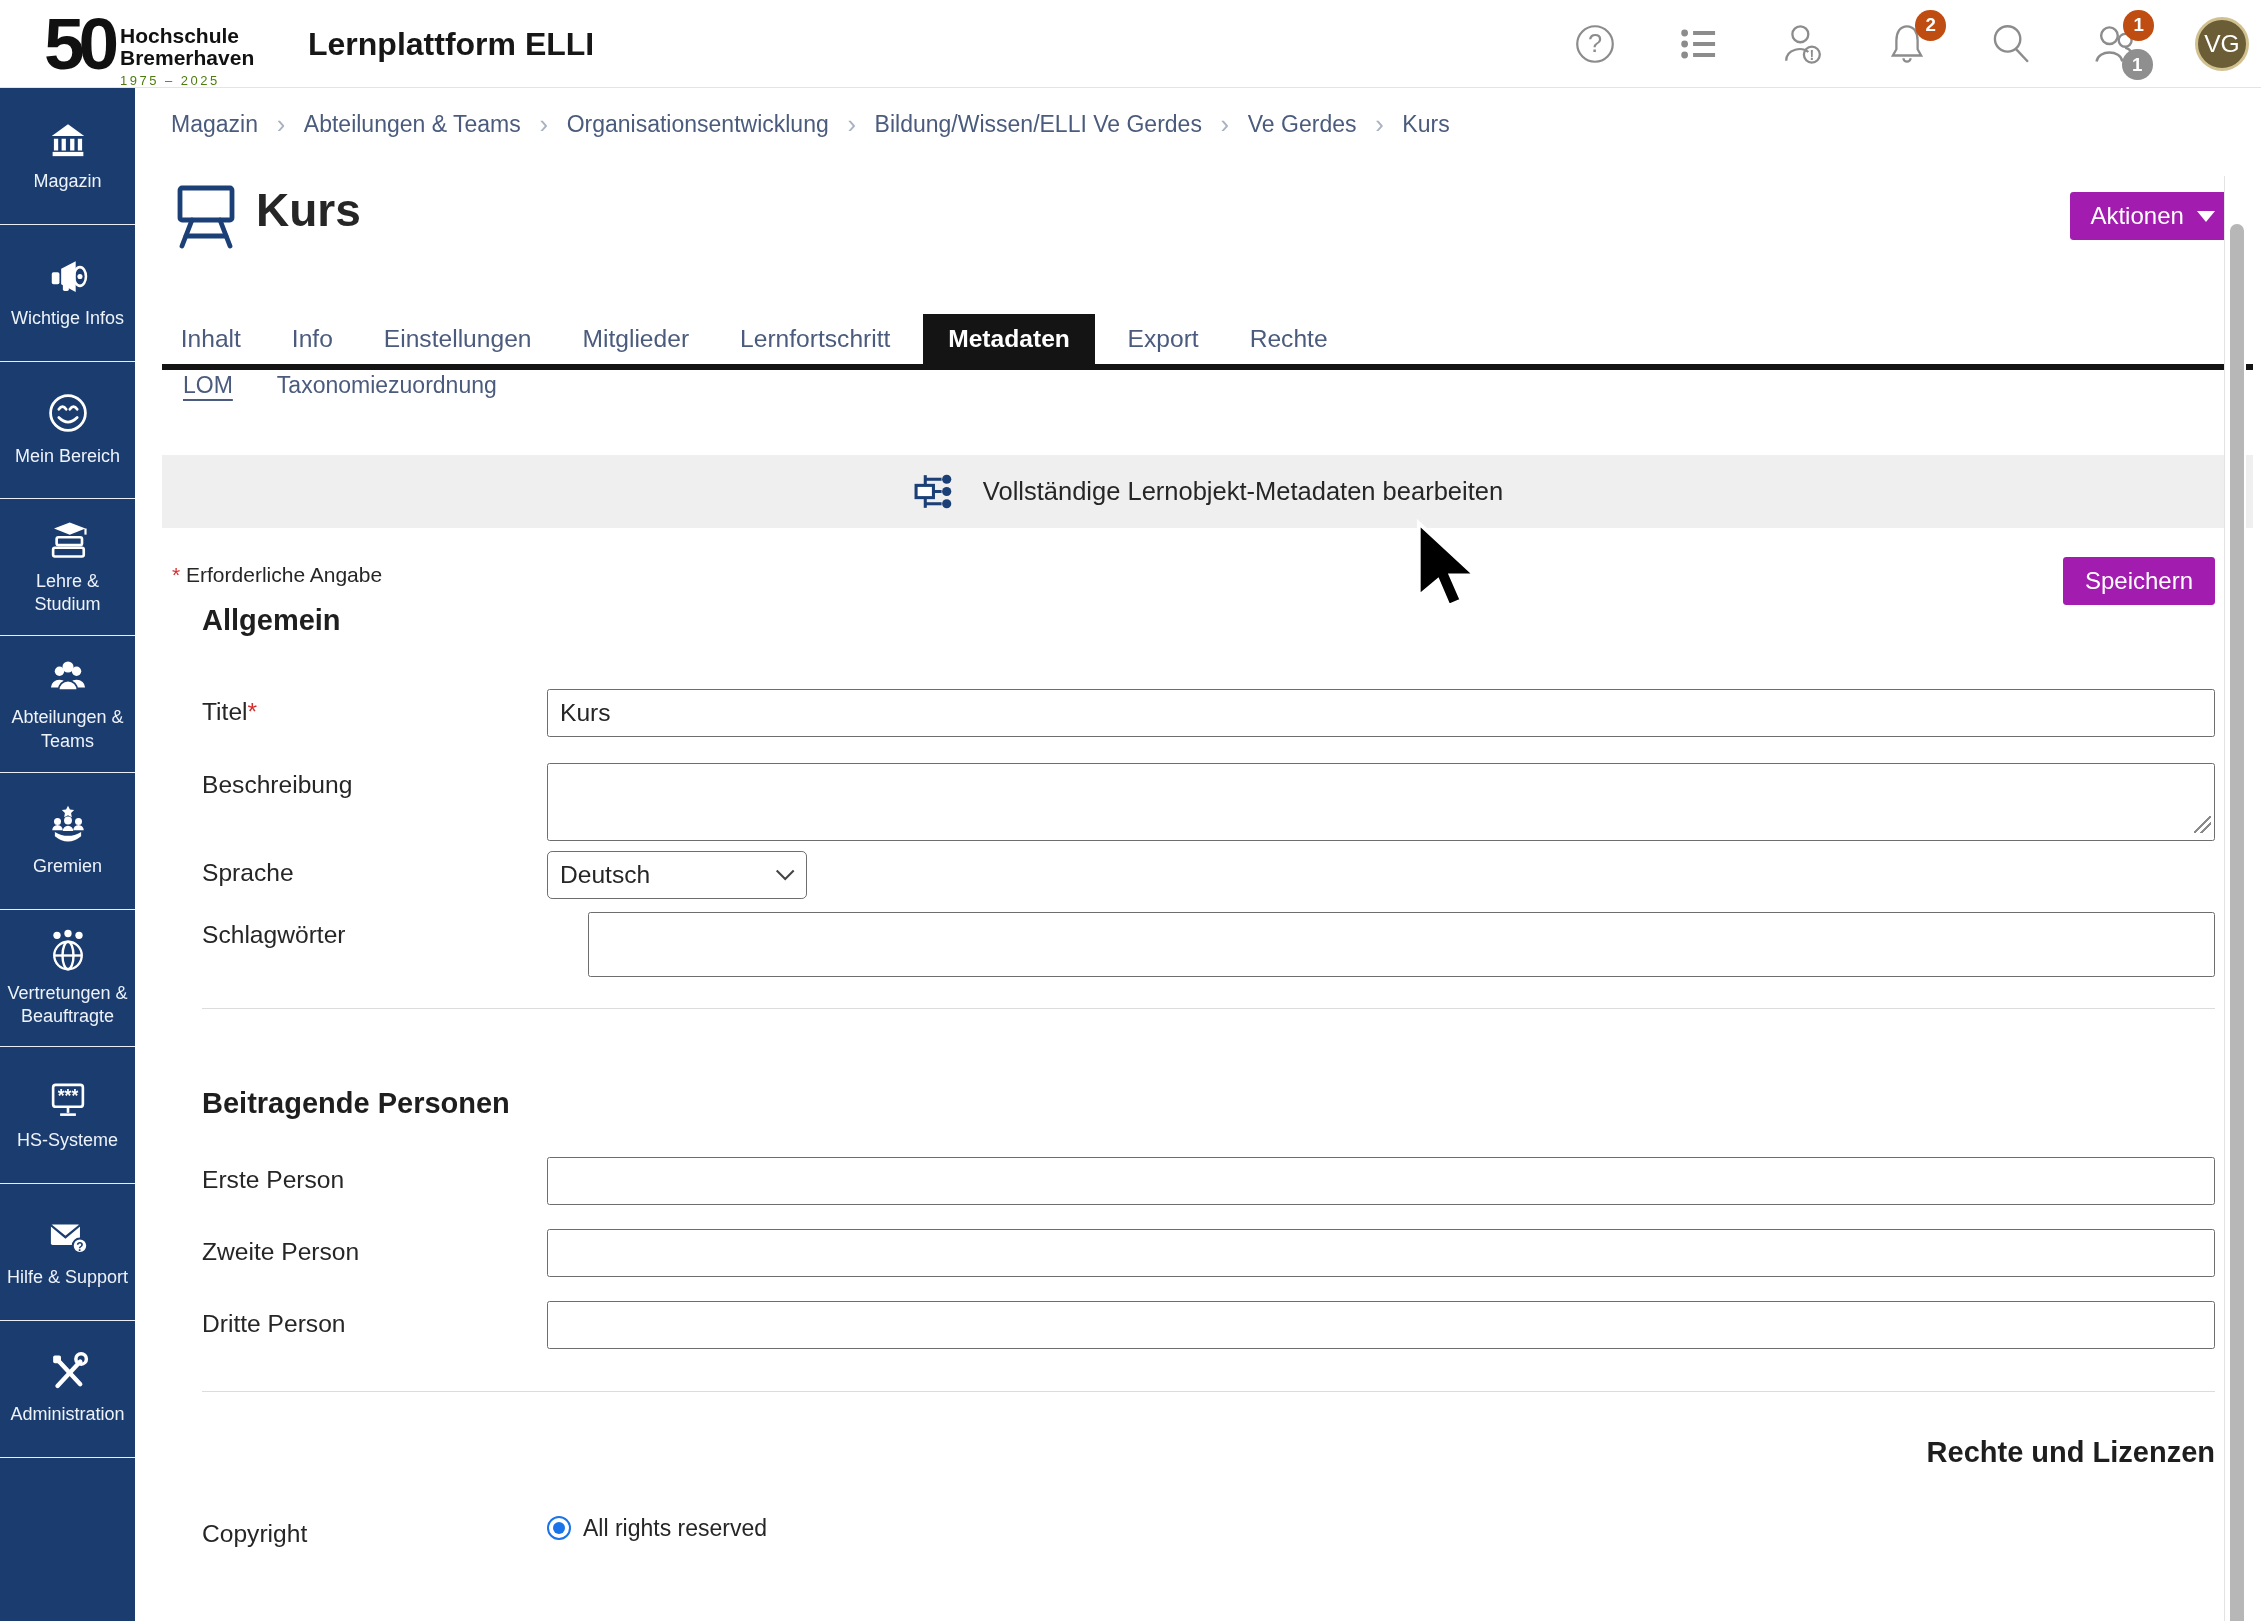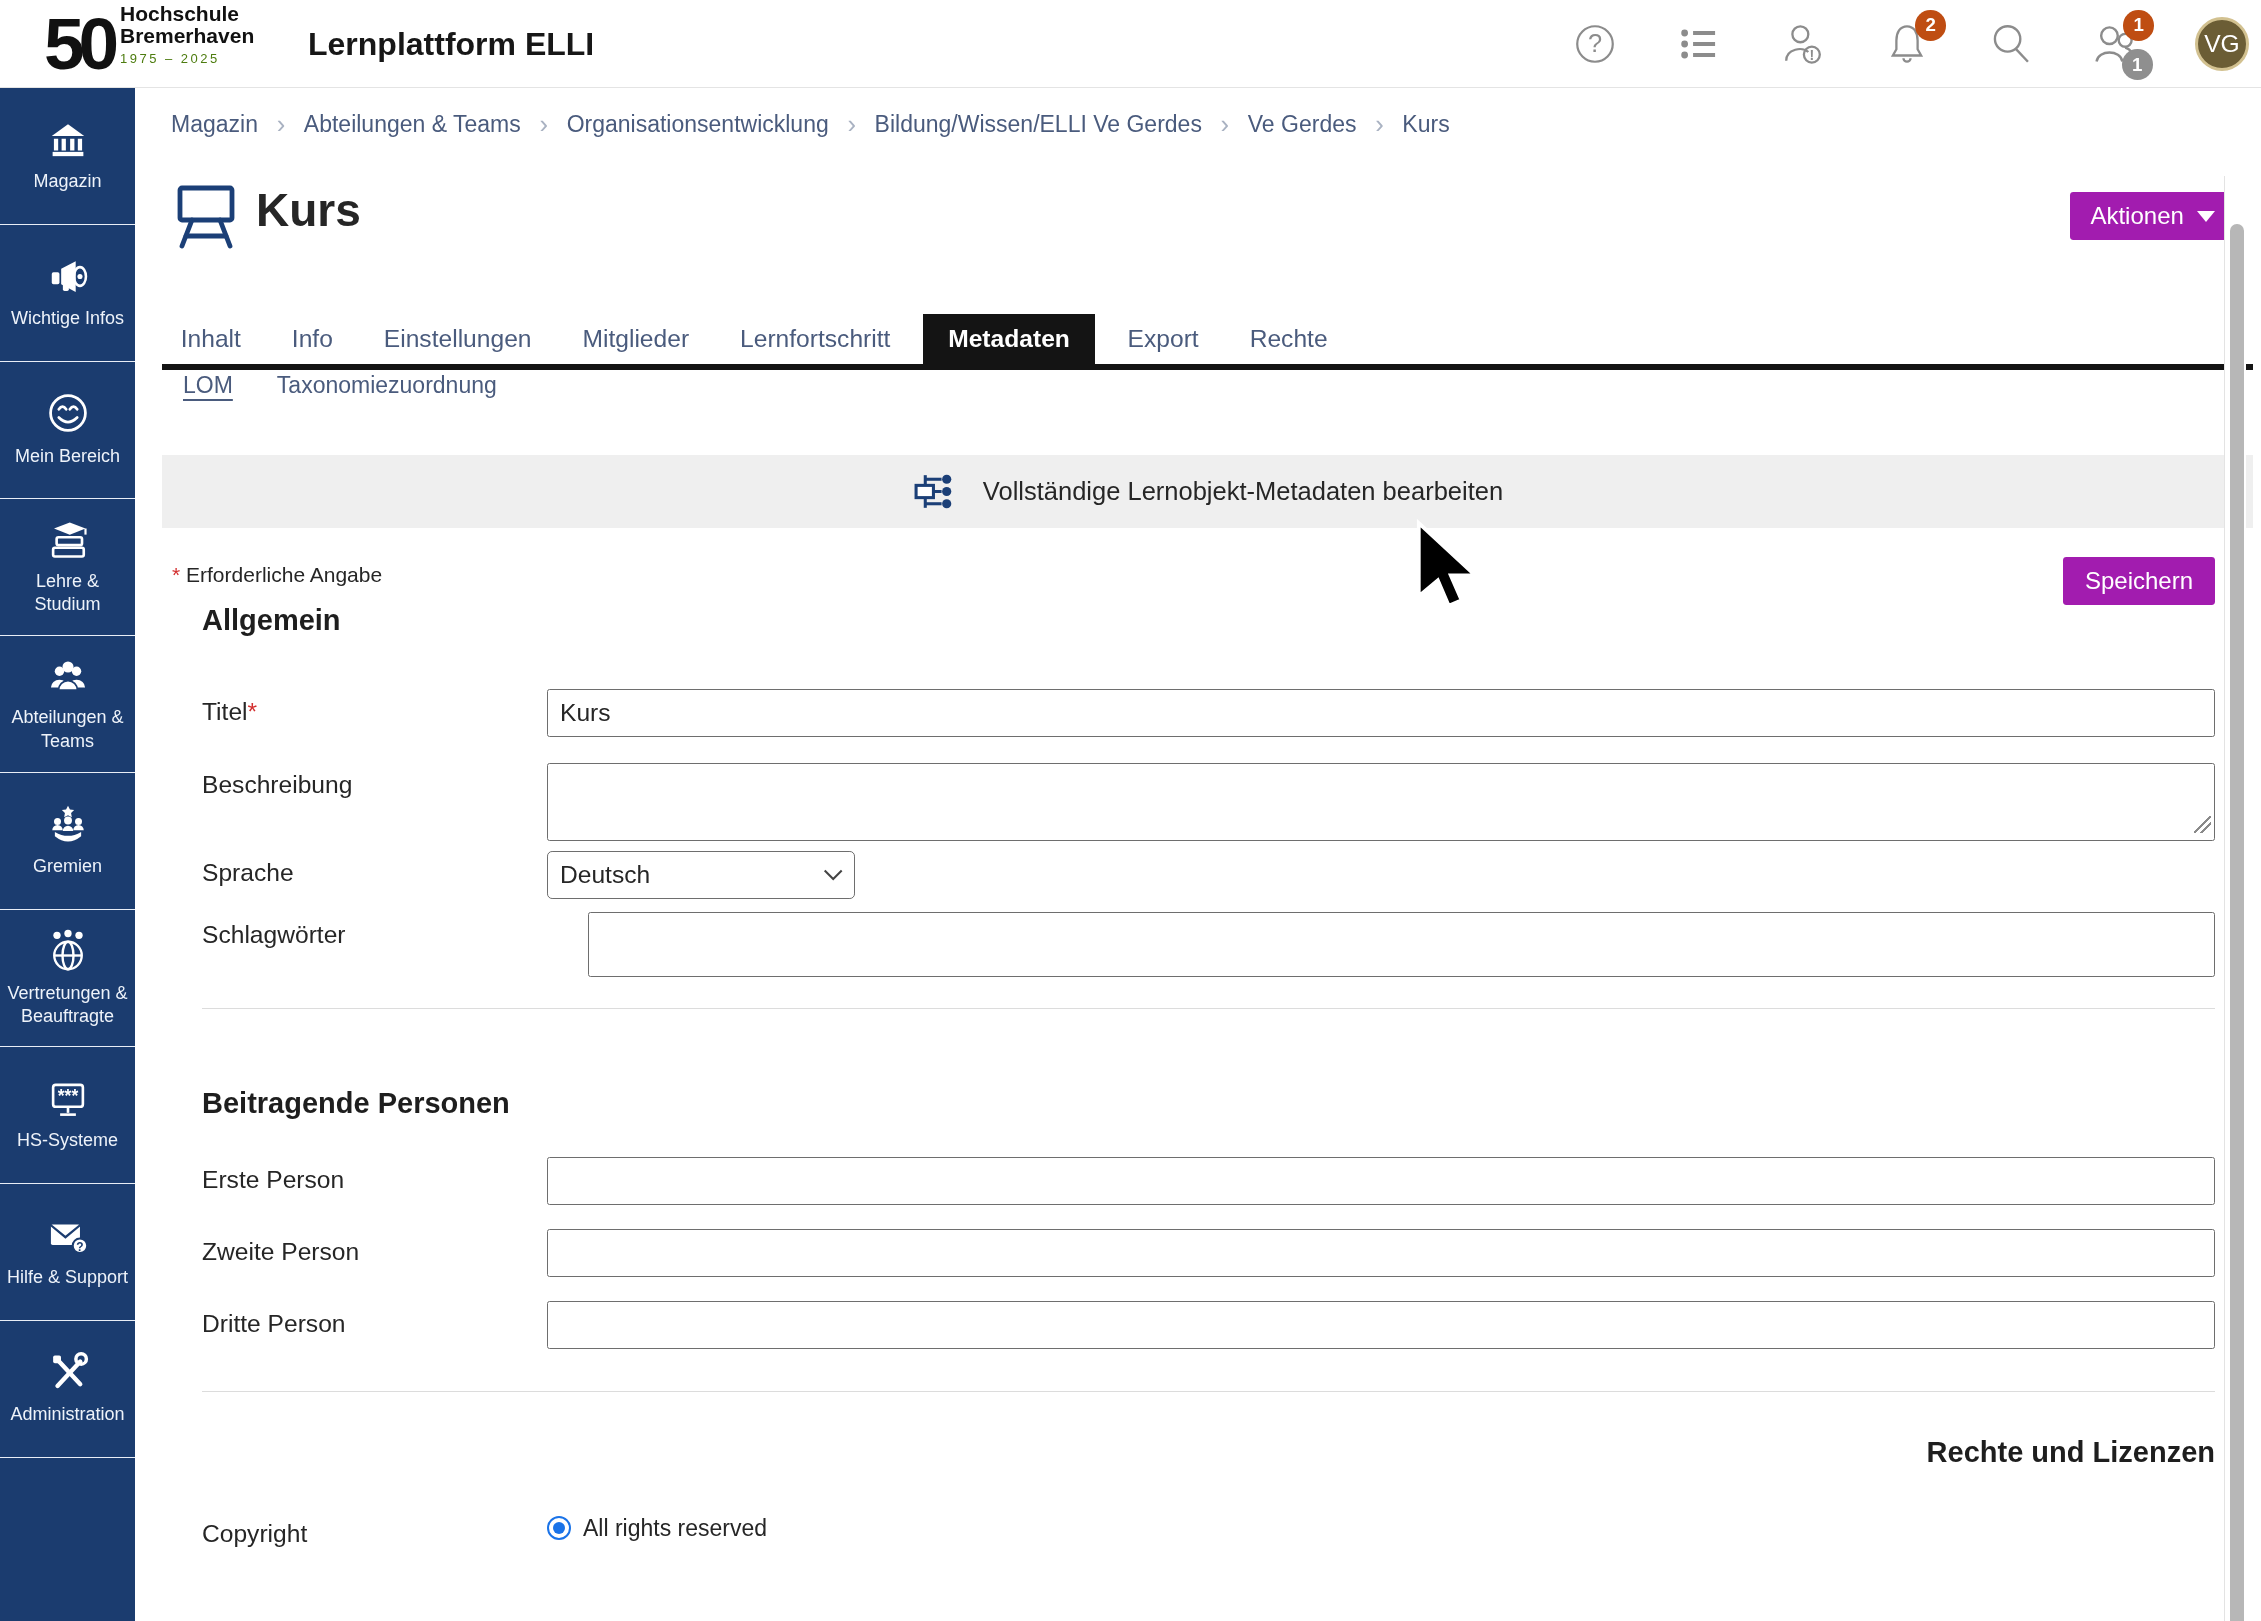--- a/index.html
+++ b/index.html
@@ -6,21 +6,21 @@
   html,body { width:2261px; height:1621px; }
   body {
     font-family: "Liberation Sans", sans-serif;
     background:#fff; color:#2a2a2a; overflow:hidden; position:relative;
   }
   
   .header { position:absolute; top:0; left:0; width:2261px; height:88px;
     background:#fff; border-bottom:1.7px solid #e4e4e4; z-index:20; }
   .logo { position:absolute; left:44px; top:3.4px; display:flex; align-items:flex-start; }
   .logo-number { font-size:73px; font-weight:800; letter-spacing:-6px; line-height:81px; color:#111; }
-  .logo-textcol { margin-left:6.8px; }
+  .logo-textcol { margin-left:6.8px; margin-top:22px; }
   .logo-line { font-size:21px; font-weight:700; line-height:22px; color:#111; }
   .logo-years { font-size:13px; letter-spacing:2.5px; color:#4d7c0f; margin-top:3.4px; }
   .app-title { position:absolute; left:308px; top:25.5px; font-size:32px; font-weight:700; color:#171717; }
   .header-icons { position:absolute; right:12px; top:0; height:88px; display:flex; align-items:center; gap:56px; }
   .hicon { position:relative; width:48px; height:48px; display:flex; align-items:center; justify-content:center; cursor:pointer; }
   .badge { position:absolute; min-width:31px; height:31px; border-radius:15.3px; color:#fff;
     font-size:18.7px; font-weight:700; display:flex; align-items:center; justify-content:center; padding:0 5.1px; }
   .badge.orange { background:#bf4d12; top:-10.2px; right:-15.3px; }
   .badge.gray { background:#8f8f8f; right:-13.6px; bottom:-12px; top:auto; }
   .avatar { width:54px; height:54px; border-radius:50%; background:#6b5d35; border:3.4px solid #d2c190;
@@ -64,21 +64,21 @@
   .flabel { width:345px; flex-shrink:0; font-size:24.6px; color:#262626; padding-top:8.5px; }
   .ffield { flex:1; position:relative; }
   input[type=text], textarea, select {
     width:100%; border:1.7px solid #6e6e6e; border-radius:2.5px; background:#fff;
     font-family:"Liberation Sans",sans-serif; font-size:24.6px; color:#262626; padding:5.1px 12px; outline:none; }
   .inp { height:48px; }
   .ta { height:78px; resize:none; display:block; }
   .ta-grip { position:absolute; right:4.2px; bottom:7.6px; width:17px; height:17px; pointer-events:none;
     background:linear-gradient(135deg, transparent 0 46%, #8a8a8a 46% 54%, transparent 54% 66%, #8a8a8a 66% 74%, transparent 74%); }
   .kw { height:65px; }
-  .select-wrap { position:relative; width:308px; }
+  .select-wrap { position:relative; width:260px; }
   select { appearance:none; -webkit-appearance:none; height:48px; border-radius:5.1px; padding-right:42px; }
   .chev { position:absolute; right:12px; top:17px; pointer-events:none; }
   .divider { border:none; border-top:1.7px solid #dcdcdc; margin:0; }
   .sec-head { font-size:29px; font-weight:700; color:#1e1e1e; }
   .radio-row { display:flex; align-items:center; gap:12px; padding-top:3.4px; }
   .radio { width:24px; height:24px; border-radius:50%; border:2.5px solid #1a73e8; display:inline-flex;
     align-items:center; justify-content:center; cursor:pointer; flex-shrink:0; }
   .radio .dot { width:12px; height:12px; border-radius:50%; background:#1a73e8; }
   .radio-label { font-size:23px; color:#262626; }
   

